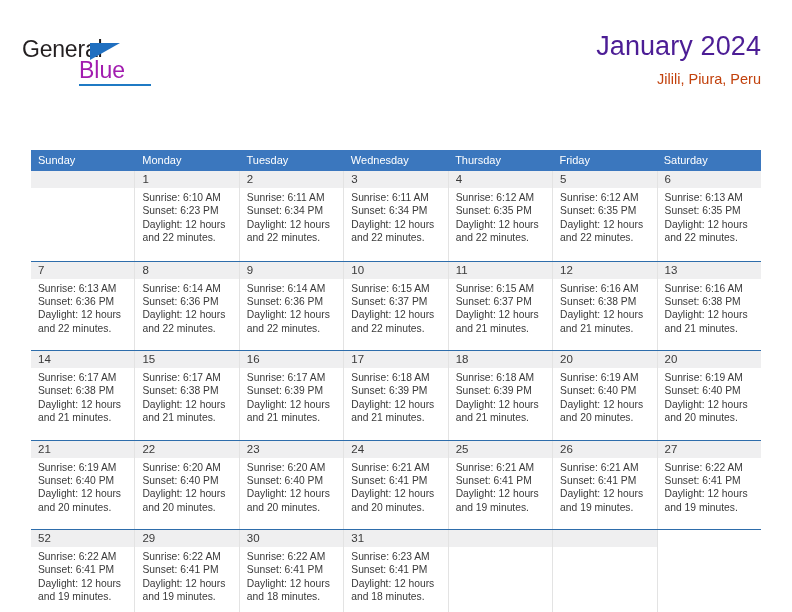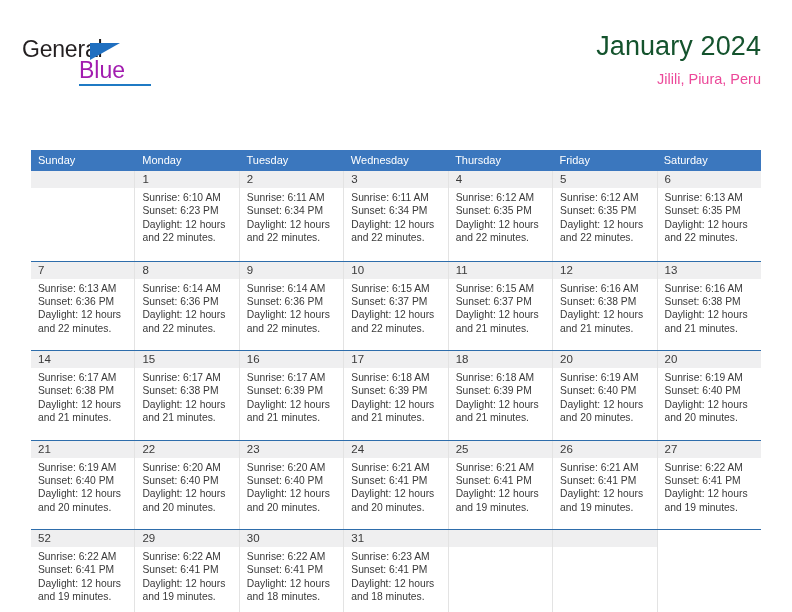--- a/index.html
+++ b/index.html
@@ -67,27 +67,27 @@
   }
 
   .title-block {
     position: absolute;
     right: 0;
     top: 0;
     text-align: right;
   }
   .title-main {
     font-size: 27px;
-    color: #14532d;
+    color: #4c1d95;
     line-height: 33px;
     letter-spacing: 0.1px;
   }
   .title-sub {
     font-size: 14.5px;
-    color: #ec4899;
+    color: #c2410c;
     line-height: 22px;
     margin-top: 5px;
   }
 
   
   .calendar {
     position: absolute;
     left: 31px;
     top: 104px;
     width: 730px;

